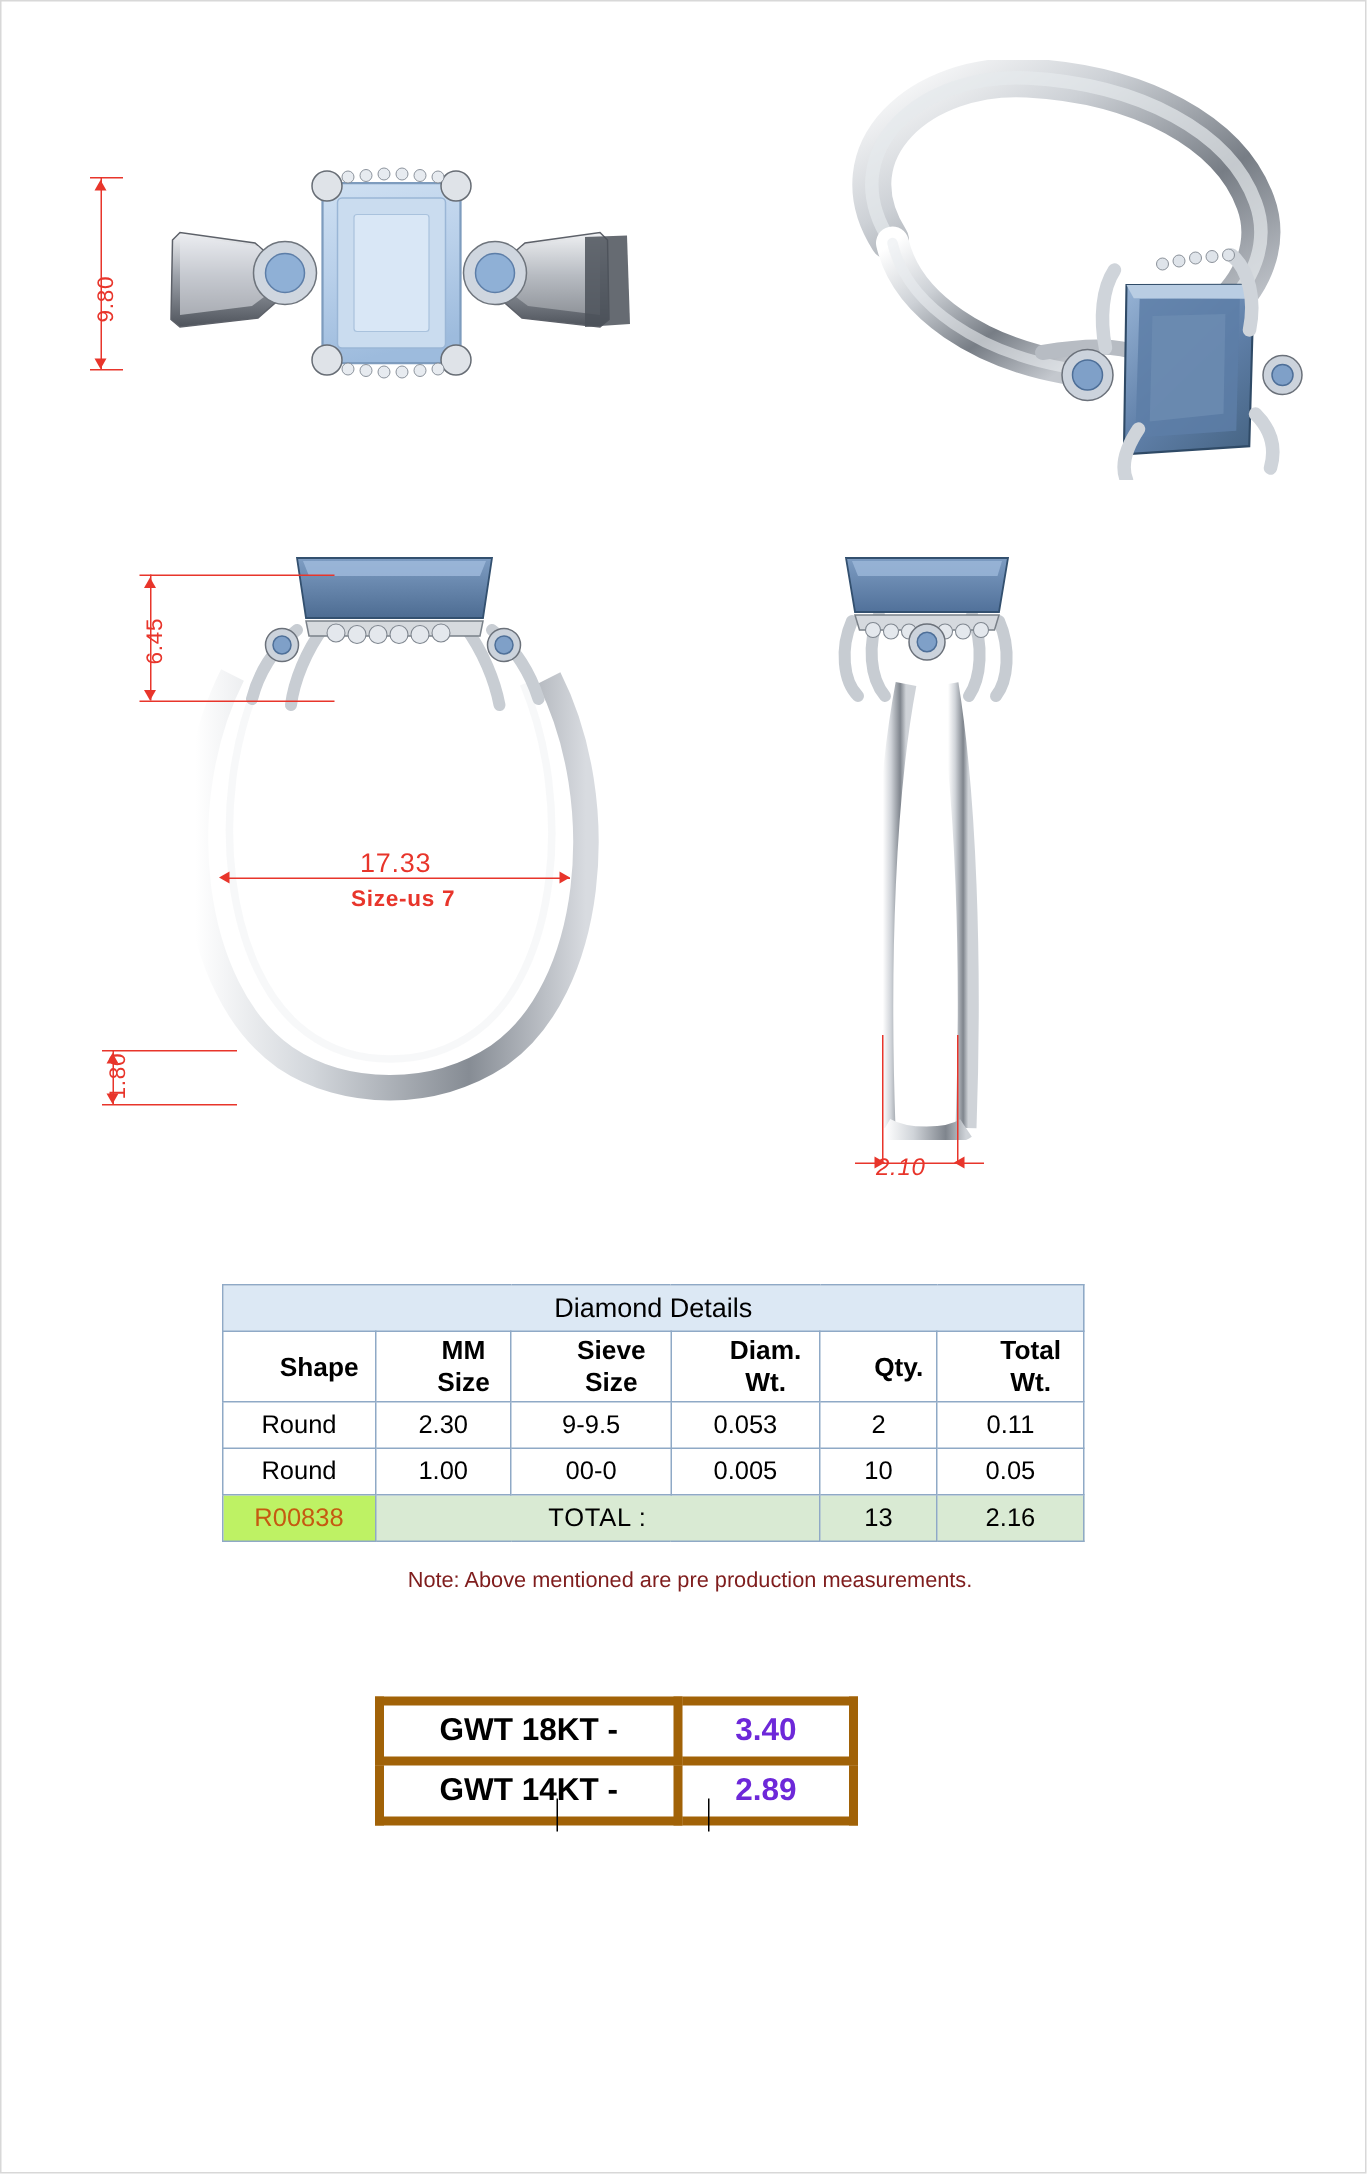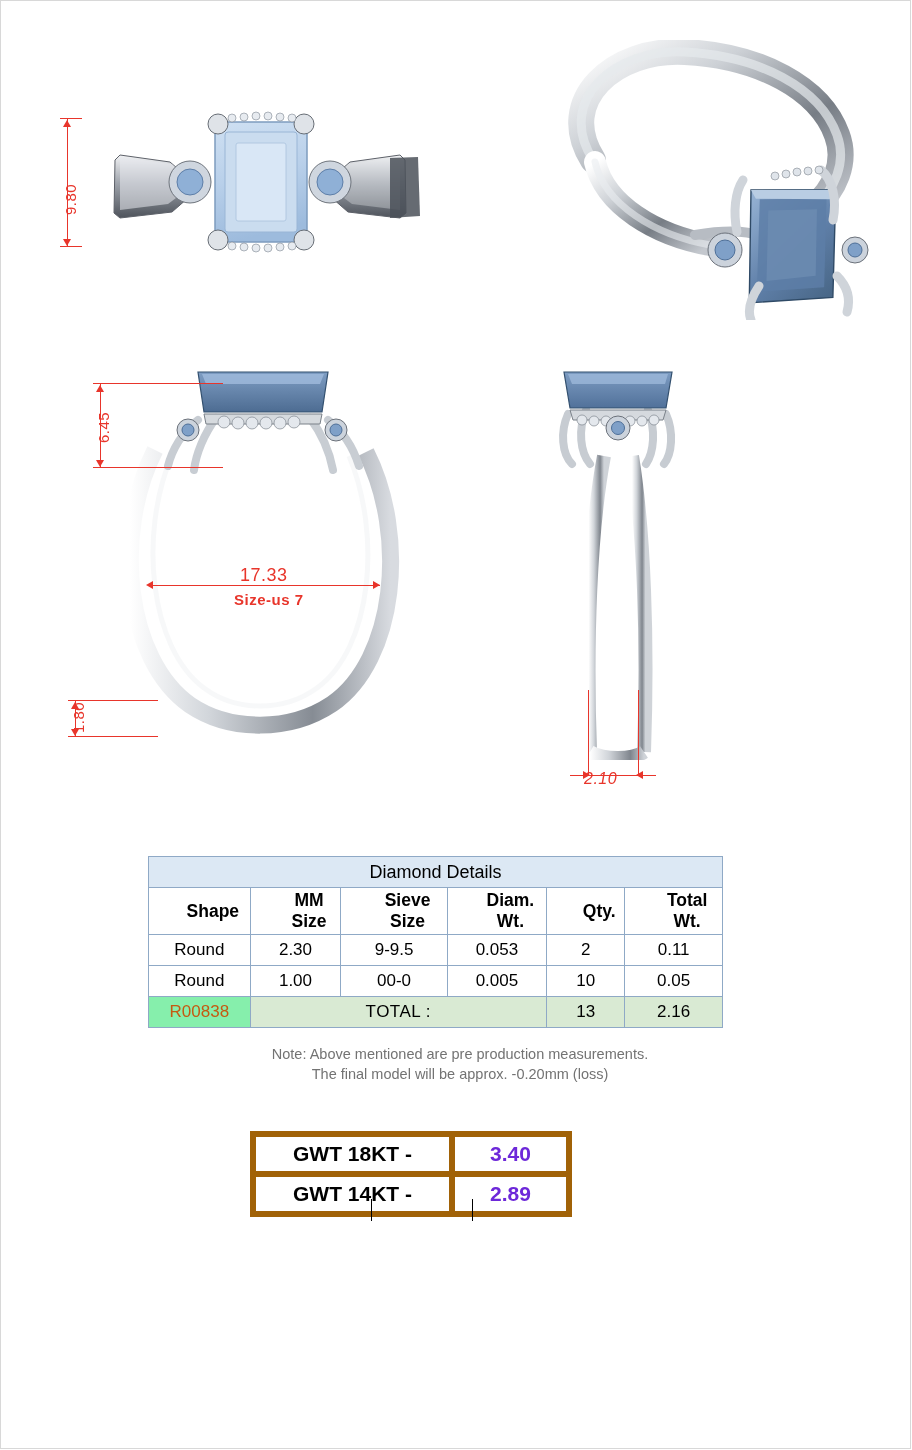--- a/index.html
+++ b/index.html
@@ -37,26 +37,26 @@
     position:absolute;left:104px;top:856px;width:575px;
     border-collapse:collapse;font-size:17px;color:#000;margin-left:44px;
   }
   .dd-table td,.dd-table th{
     border:1px solid #8fa9c6;
     text-align:center;padding:2px 4px;height:26px;
     font-weight:normal;
   }
   .dd-title{background:#dce8f4;font-weight:bold;font-size:18px;}
   .dd-head td{font-weight:bold;font-size:17.5px;background:#ffffff;padding-left:31px;}
-  .dd-total-code{background:#86efac;color:#c55a11;font-weight:bold;text-align:center;}
+  .dd-total-code{background:#bef264;color:#c55a11;font-weight:bold;text-align:center;}
   .dd-total-label{background:#d9ead3;font-weight:bold;letter-spacing:.5px;}
   .dd-total-val{background:#d9ead3;font-weight:bold;}
   .note{
     position:absolute;left:200px;top:1044px;width:520px;
-    font-size:14.5px;color:#737373;text-align:center;line-height:20px;
+    font-size:14.5px;color:#7f1d1d;text-align:center;line-height:20px;
   }
   
   .gwt-table{
     position:absolute;left:250px;top:1131px;width:322px;
     border-collapse:collapse;
   }
   .gwt-table td{
     border:6px solid #a16207;height:34px;padding:0 10px;
     font-size:21px;font-weight:bold;
   }
@@ -340,21 +340,20 @@
     <td class="dd-total-code">R00838</td>
     <td class="dd-total-label" colspan="3">TOTAL :</td>
     <td class="dd-total-val">13</td>
     <td class="dd-total-val">2.16</td>
   </tr>
 </tbody>
   </table>
 
 <div class="note">
   <div>Note: Above mentioned are pre production measurements.</div>
-  <div>The final model will be approx. -0.20mm (loss)</div>
 </div>
 
 <table class="gwt-table">
   <tbody>
       <tr>
     <td class="gwt-label">GWT 18KT  -</td>
     <td class="gwt-val">3.40</td>
   </tr>
   <tr>
     <td class="gwt-label">GWT 14KT  -</td>

